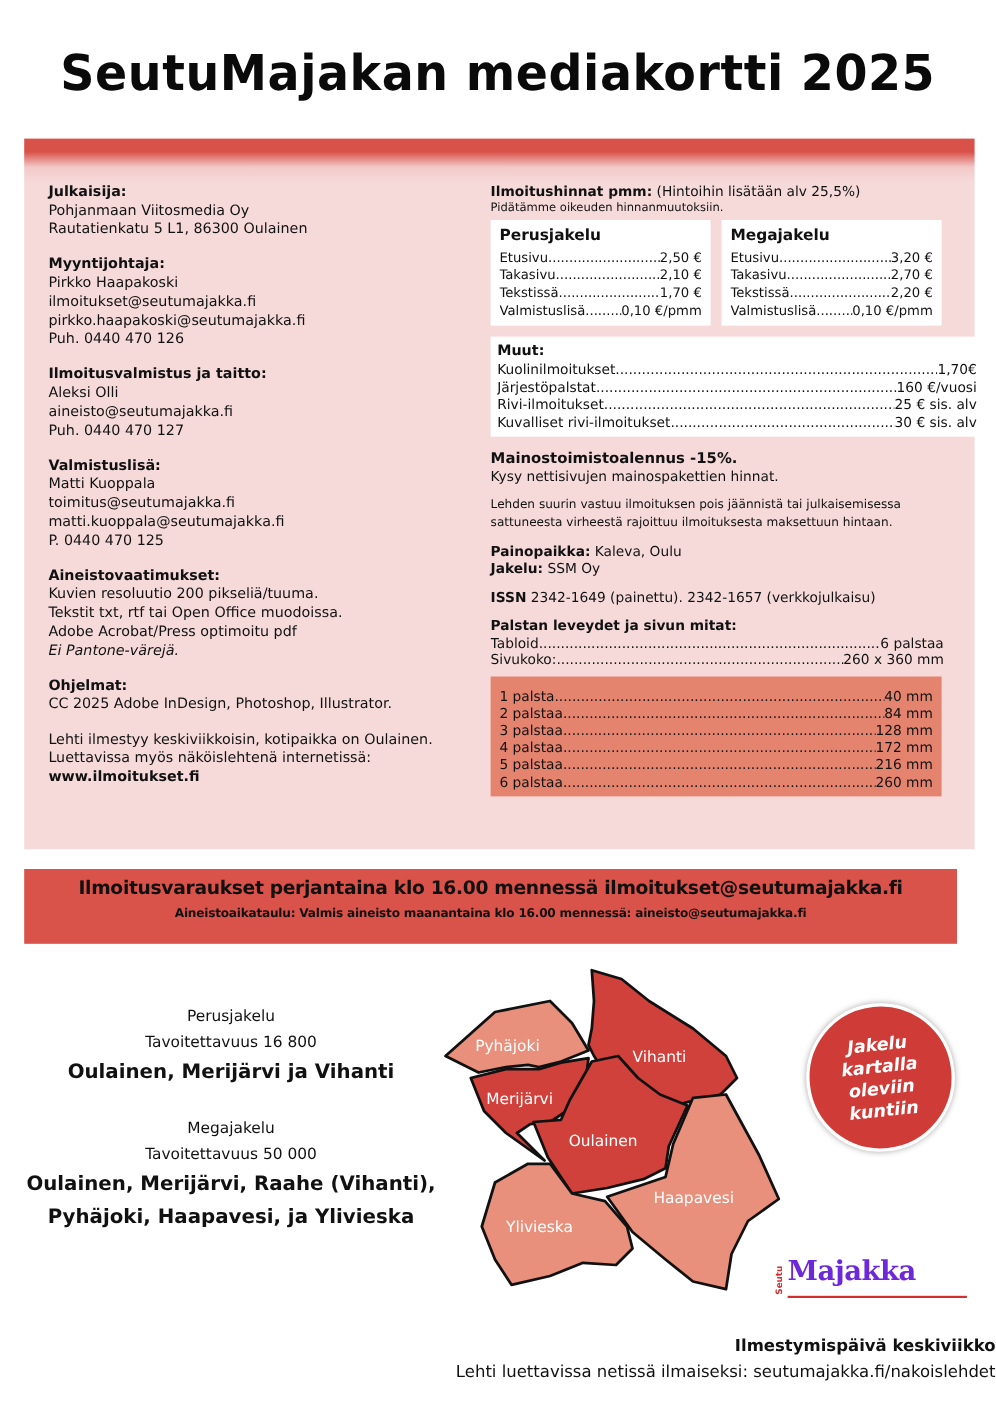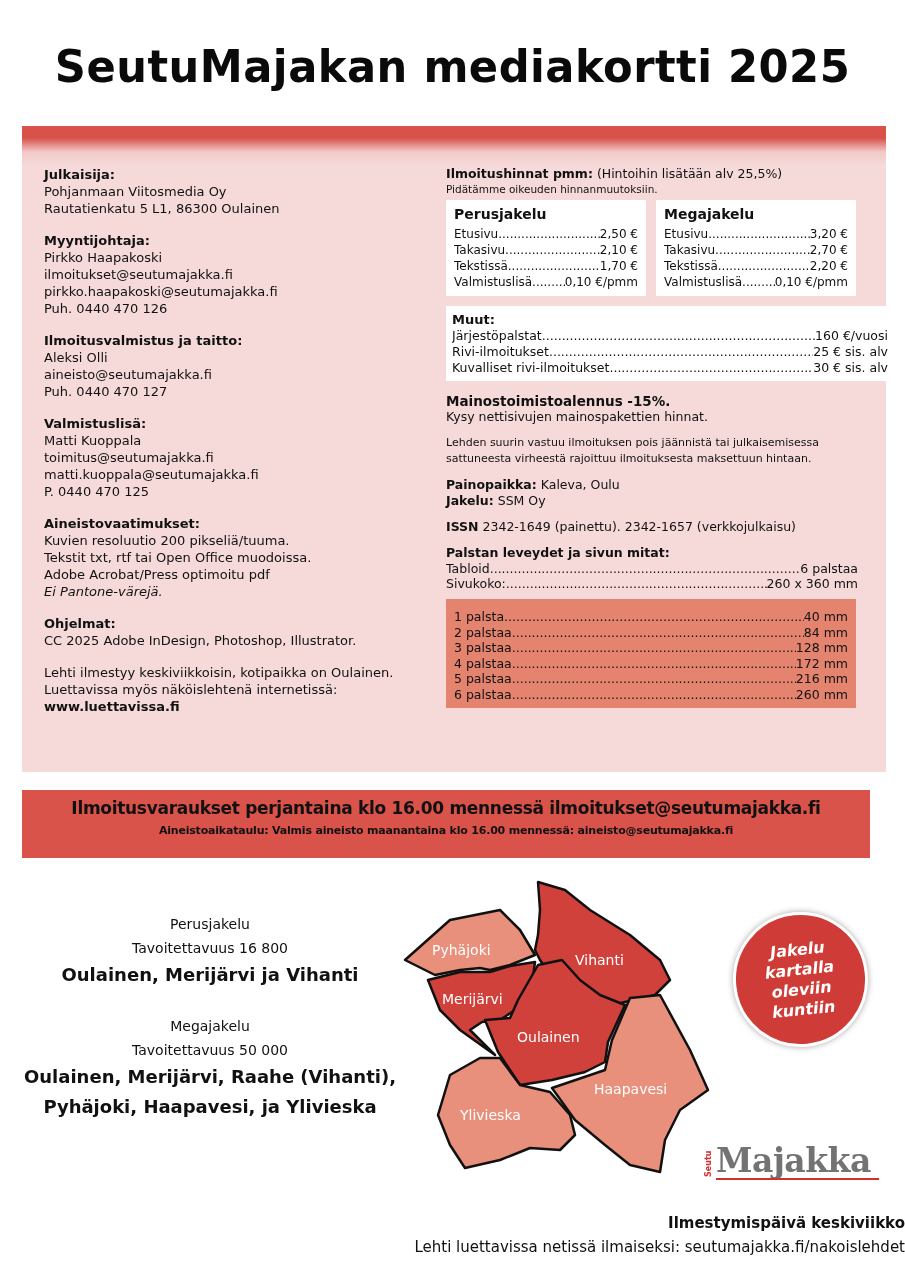--- a/index.html
+++ b/index.html
@@ -71,21 +71,21 @@
     background: #cf3b36; border: 3px solid #fff; box-shadow: 0 0 6px rgba(0,0,0,0.35);
     display: flex; flex-direction: column; align-items: center; justify-content: center;
     color: #fff; font-weight: bold; font-style: italic; font-size: 16px; line-height: 20px;
     transform: rotate(-6deg);
   }
 
   .logo { position: absolute; left: 704px; top: 1143px; width: 180px; height: 40px; }
   .logo .seutu { position: absolute; left: 0; top: 4px; font-size: 8px; font-weight: bold; color: #d32f2f;
     transform: rotate(-90deg); transform-origin: left top; top: 34px; }
   .logo .majakka { position: absolute; left: 12px; top: -2px; font-family: "DejaVu Serif", serif; font-weight: bold;
-    font-size: 33px; letter-spacing: -0.5px; color: #737373; }
+    font-size: 25px; letter-spacing: -0.5px; color: #6d28d9; }
   .logo .underline { position: absolute; left: 12px; top: 35px; width: 163px; height: 2px; background: #d32f2f; }
 
   .footer { position: absolute; left: 0; top: 1212px; width: 905px; text-align: right; }
   .footer .l1 { font-weight: bold; font-size: 15px; line-height: 22px; }
   .footer .l2 { font-size: 15px; line-height: 22px; margin-top: 2px; }
 </style>
 </head>
 <body>
 
 <div class="title">SeutuMajakan mediakortti 2025</div>
@@ -125,21 +125,21 @@
       <div>Adobe Acrobat/Press optimoitu pdf</div>
       <div class="italic">Ei Pantone-värejä.</div>
     </div>
     <div class="block">
       <div class="label">Ohjelmat:</div>
       <div>CC 2025 Adobe InDesign, Photoshop, Illustrator.</div>
     </div>
     <div class="block">
       <div>Lehti ilmestyy keskiviikkoisin, kotipaikka on Oulainen.</div>
       <div>Luettavissa myös näköislehtenä internetissä:</div>
-      <div class="bold">www.luettavissa.fi</div>
+      <div class="bold">www.ilmoitukset.fi</div>
     </div>
   </div>
 
   <div class="col-right">
     <div>
       <span class="lbl">Ilmoitushinnat pmm:</span>
       <span>(Hintoihin lisätään alv 25,5%)</span>
     </div>
     <div class="small">Pidätämme oikeuden hinnanmuutoksiin.</div>
 
@@ -187,20 +187,25 @@
         <div class="row">
             <span class="k">Valmistuslisä </span>
             <span class="dots"></span>
             <span class="v">0,10 €/pmm</span>
           </div>
       </div>
     </div>
 
     <div class="muut">
       <h3>Muut:</h3>
+      <div class="row">
+          <span class="k">Kuolinilmoitukset </span>
+          <span class="dots"></span>
+          <span class="v"> 1,70€</span>
+        </div>
       <div class="row">
           <span class="k">Järjestöpalstat</span>
           <span class="dots"></span>
           <span class="v">160 €/vuosi</span>
         </div>
       <div class="row">
           <span class="k">Rivi-ilmoitukset </span>
           <span class="dots"></span>
           <span class="v">25 € sis. alv</span>
         </div>

